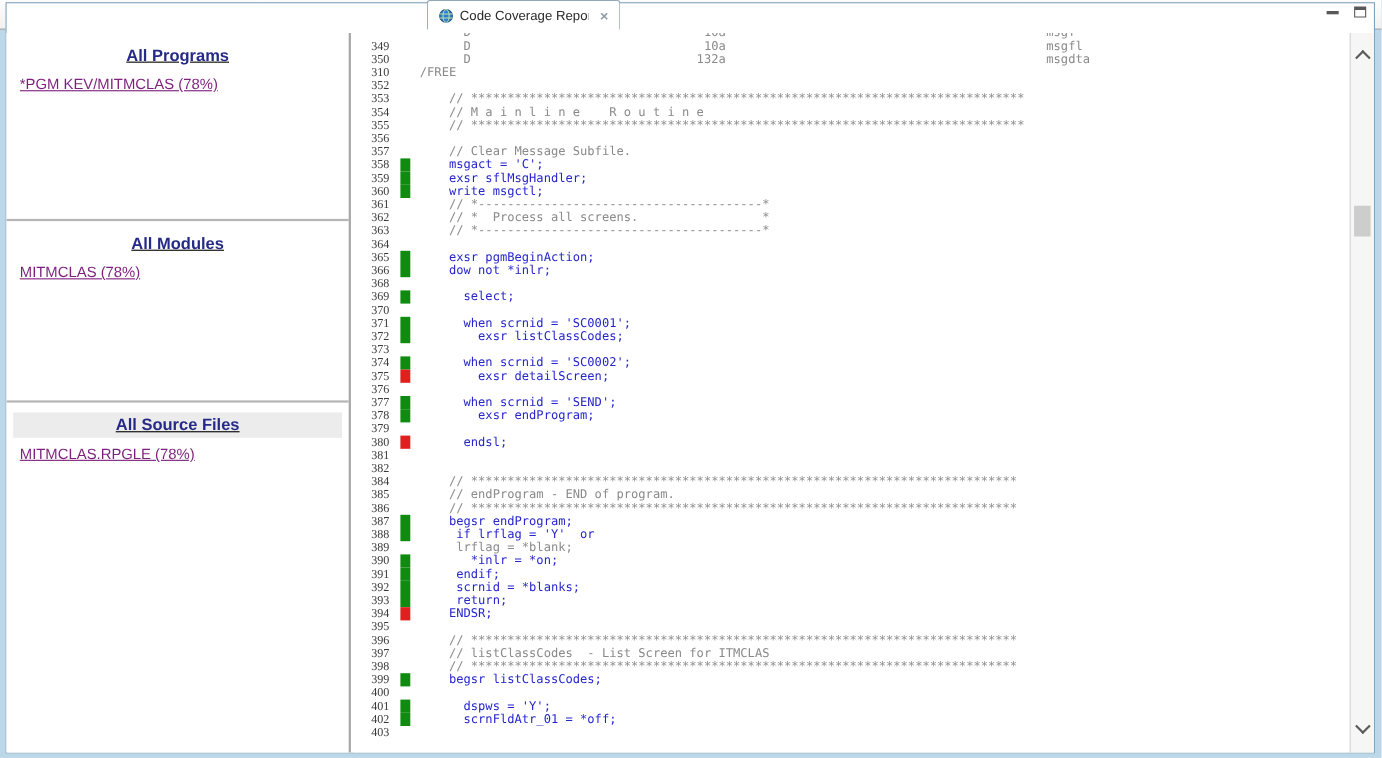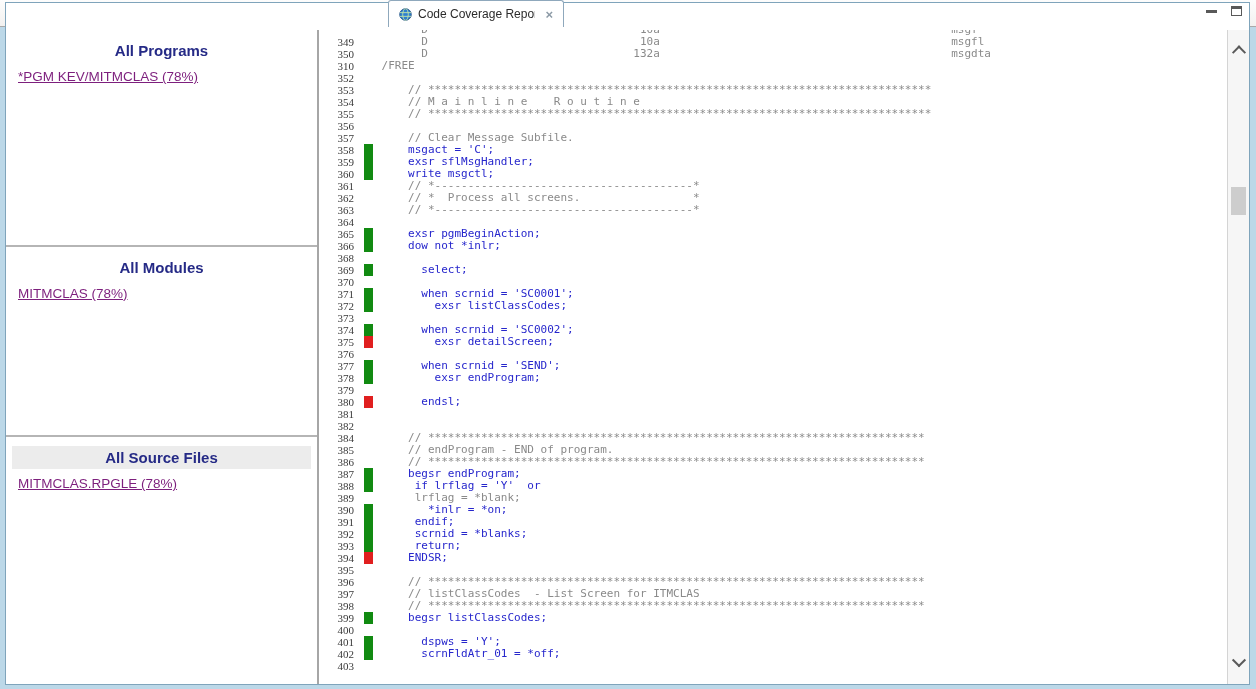--- a/index.html
+++ b/index.html
@@ -46,21 +46,21 @@
   .wc-min{width:11px;height:10px;position:relative;}
   .wc-min::after{content:"";position:absolute;left:0;right:0;top:4px;height:3px;background:#595959;}
   .wc-max{width:11px;height:10px;border:1px solid #595959;border-top:3px solid #595959;box-sizing:border-box;}
   
   .content{position:absolute;left:0;top:27px;right:0;bottom:0;background:#fff;}
   
   .sidebar{
     position:absolute;left:0;top:0;bottom:0;width:313px;
     background:#ffffff;border-right:2px solid #a6a6a6;box-sizing:border-box;
   }
-  .side-section{box-sizing:border-box;padding-top:9px;}
+  .side-section{box-sizing:border-box;padding-top:9px;text-decoration:underline;}
   .side-section + .side-section{border-top:2px solid #b5b5b5;}
   .side-title{
     font-size:15px;font-weight:bold;color:#252a86;text-align:center;
     padding:3px 0;margin:0 6px;
   }
   .side-title.hl{background:#ececec;}
   .side-link{
     display:inline-block;margin:7px 0 0 12px;font-size:13.5px;
     color:#7d1f7d;text-decoration:underline;cursor:pointer;
   }
@@ -125,21 +125,21 @@
 <div class="winctrl">
   <span class="wc-min" title="Minimize"></span>
   <span class="wc-max" title="Maximize"></span>
 </div>
 
 <div class="win">
   <div class="content">
 
     <div class="sidebar" id="sidebar">
         <div class="side-section" style="height: 169px;"><div class="side-title">All Programs</div><a class="side-link">*PGM KEV/MITMCLAS  (78%)</a></div>
-        <div class="side-section" style="height: 190px; margin-top: 46px;"><div class="side-title">All Modules</div><a class="side-link">MITMCLAS  (78%)</a></div>
+        <div class="side-section" style="height: 165px;"><div class="side-title">All Modules</div><a class="side-link">MITMCLAS  (78%)</a></div>
         <div class="side-section" style="height: 360px;"><div class="side-title hl">All Source Files</div><a class="side-link">MITMCLAS.RPGLE  (78%)</a></div>
       </div>
 
     <div class="codepane">
       <div class="codescroll" id="codelines">
           <div class="row">
             <span class="ln">349</span>
             <span class="cov"></span>
             <pre class="src gray">       D                                10a                                            msgf</pre>
           </div>

